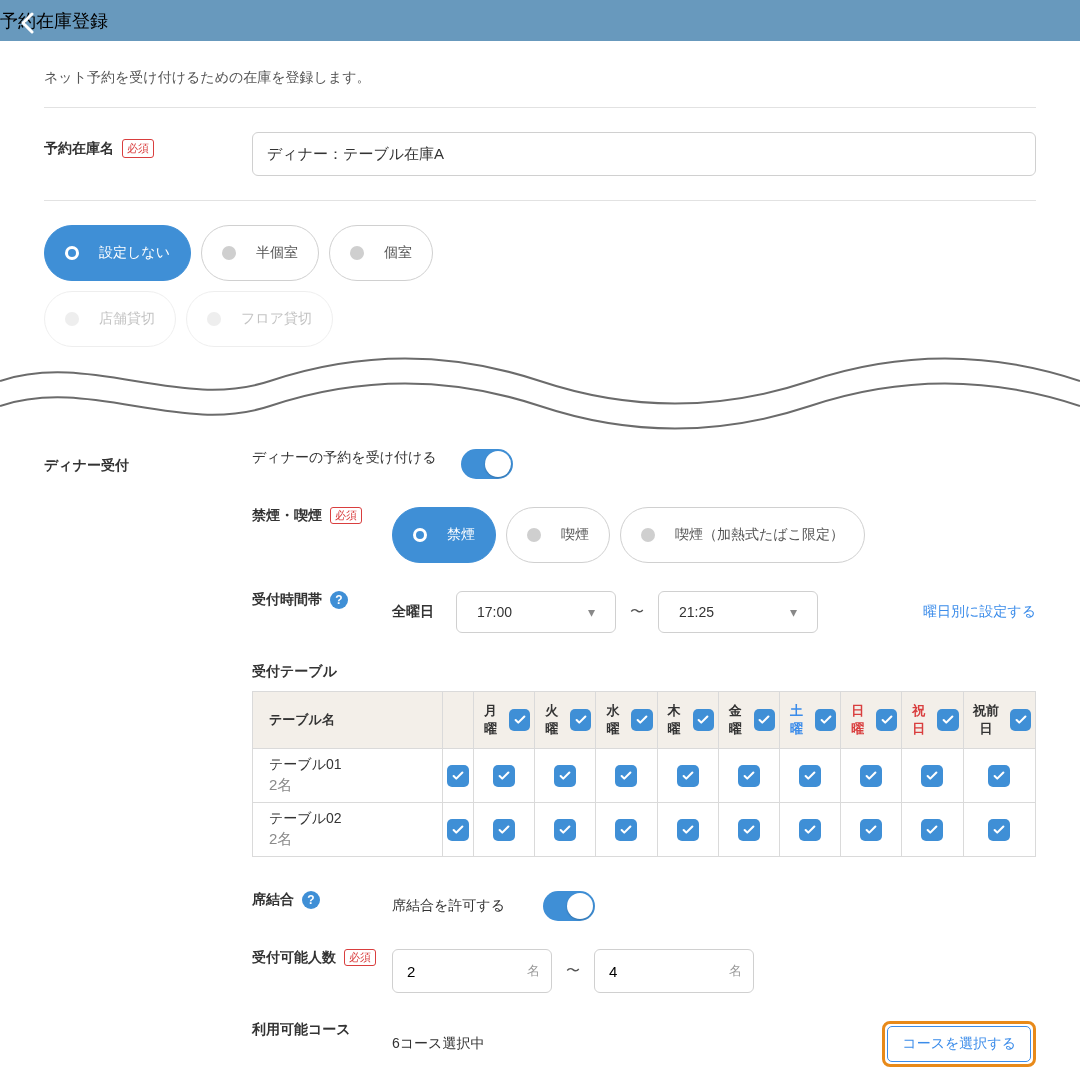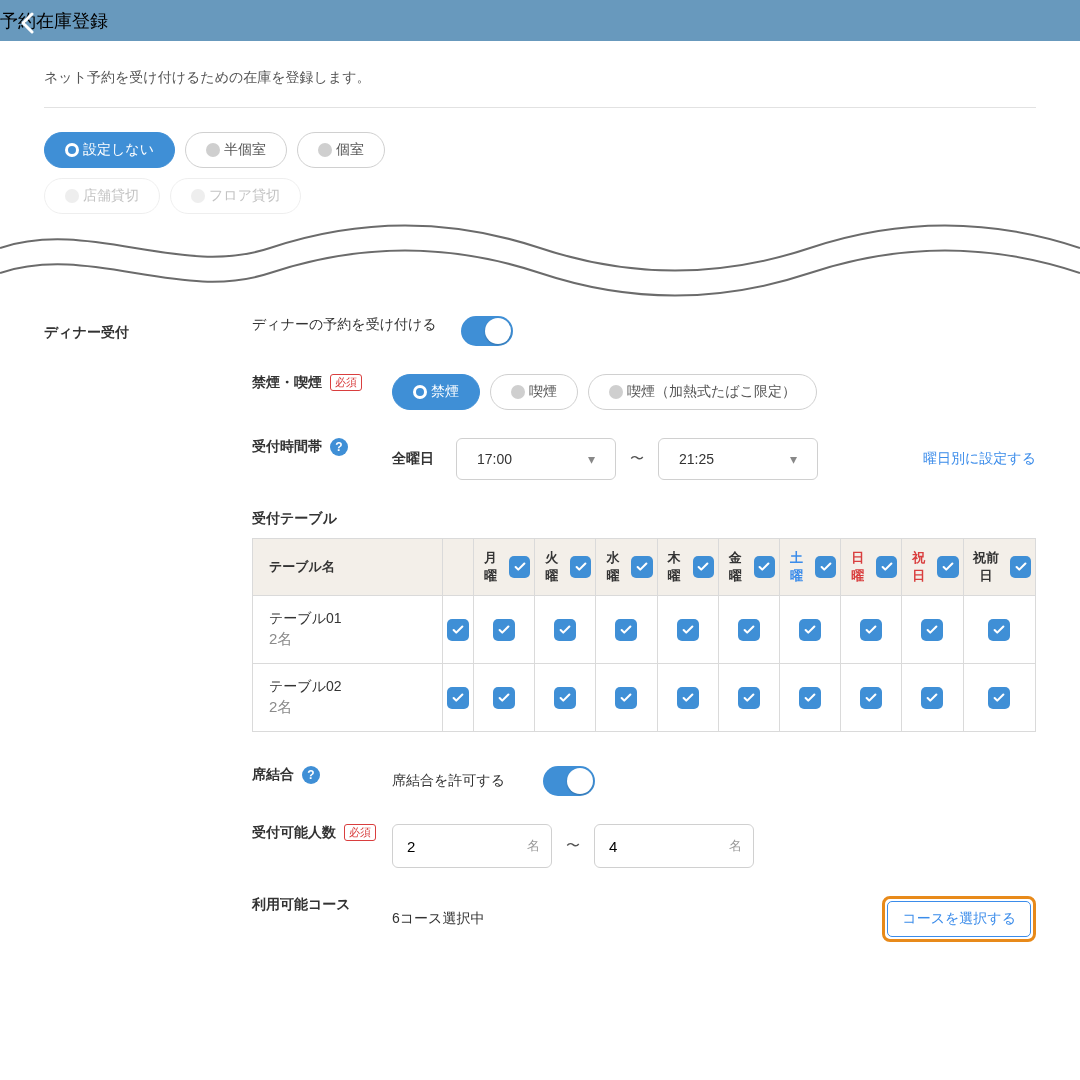--- a/index.html
+++ b/index.html
@@ -22,21 +22,21 @@
   .page{padding:0 44px}
   .intro{padding:28px 0 20px;color:#555;font-size:14px;border-bottom:1px solid var(--border)}
   .row{display:flex;align-items:flex-start;padding:24px 0;border-bottom:1px solid var(--border)}
   .row.nb{border-bottom:none}
   .lbl{width:208px;flex:none;font-weight:700;font-size:14px;line-height:1.5;padding-top:6px}
   .req{display:inline-block;border:1px solid var(--red);color:var(--red);font-size:11px;font-weight:500;padding:0 4px;border-radius:3px;margin-left:4px;vertical-align:1px}
   .field{flex:1;min-width:0}
   input.txt{width:100%;height:44px;border:1px solid #D0D0D0;border-radius:6px;padding:0 14px;font-size:15px;color:#333}
   
   .pills{display:flex;flex-wrap:wrap;gap:10px}
-  .pill{display:inline-flex;align-items:center;gap:4px;height:36px;padding:0 20px;border-radius:999px;border:1px solid #D0D0D0;background:#fff;color:#555;cursor:pointer;font-size:14px}
+  .pill{display:inline-flex;align-items:center;gap:20px;height:56px;padding:0 20px;border-radius:999px;border:1px solid #D0D0D0;background:#fff;color:#555;cursor:pointer;font-size:14px}
   .pill .dot{width:14px;height:14px;border-radius:50%;background:#CFCFCF}
   .pill.sel{background:var(--accent);border-color:var(--accent);color:#fff}
   .pill.sel .oring{width:14px;height:14px;border-radius:50%;border:3px solid #fff}
   
   .wavewrap{height:90px;position:relative;margin:0 -44px}
   .wavewrap svg{position:absolute;left:0;right:0;width:100%}
   .subrow{display:flex;align-items:flex-start;padding:14px 0}
   .subrow .slabel{width:140px;flex:none;font-weight:700;font-size:14px}
   .inline{display:flex;align-items:center;gap:14px;flex:1}
   .switch{width:52px;height:30px;border-radius:999px;background:var(--accent);position:relative;cursor:pointer}
@@ -46,21 +46,21 @@
   .select .caret{margin-left:auto;color:#888}
   .tilde{color:#555}
   .linkbtn{margin-left:auto;color:var(--bright);font-size:14px;cursor:pointer}
   .daylabel{width:50px;flex:none;font-weight:600}
   
   .tblTitle{font-weight:700;margin:16px 0 10px}
   table.tbl{width:100%;border-collapse:collapse;border:1px solid #DADADA}
   table.tbl th,table.tbl td{border:1px solid #DADADA;text-align:center;padding:10px 4px;font-size:13px}
   table.tbl thead th{background:var(--light);font-weight:600}
   table.tbl thead th.first{text-align:left;padding-left:16px;width:190px}
-  table.tbl td.first{text-align:left;padding:14px 16px}
+  table.tbl td.first{text-align:left;padding:7px 16px}
   .tname{font-size:14px}
   .tcap{color:#8a8a8a;font-size:15px;margin-top:2px}
   .sat{color:var(--bright)}
   .sun{color:var(--red)}
   .chk{display:inline-flex;width:22px;height:22px;border-radius:5px;background:var(--accent);align-items:center;justify-content:center;cursor:pointer}
   .chk svg{width:14px;height:14px}
   .hstack{display:flex;flex-direction:row;align-items:center;gap:6px}
   
   .numwrap{position:relative;display:inline-flex;align-items:center}
   .num{width:160px;height:44px;border:1px solid #D0D0D0;border-radius:6px;padding:0 40px 0 14px;font-size:15px}
@@ -79,20 +79,29 @@
         <path d="M12 2 L3 11 L12 20" stroke="#fff" stroke-width="3" fill="none" stroke-linecap="round" stroke-linejoin="round"></path>
       </svg>
   </span>
   <h1>予約在庫登録</h1>
 </div>
 
 <div class="page">
 
   <div class="intro">ネット予約を受け付けるための在庫を登録します。</div>
 
+  <div class="row">
+    <div class="lbl">
+      <span>予約在庫名</span>
+      <span class="req">必須</span>
+    </div>
+    <div class="field">
+      <input class="txt" value="ディナー：テーブル在庫A" style="">
+    </div>
+  </div>
 
   <div class="row nb" style="padding-bottom:4px">
     <div class="field">
       <div class="pills">
         <span class="pill sel">
             <span class="oring"></span>
             <span>設定しない</span>
           </span>
         <span class="pill">
             <span class="dot"></span>

